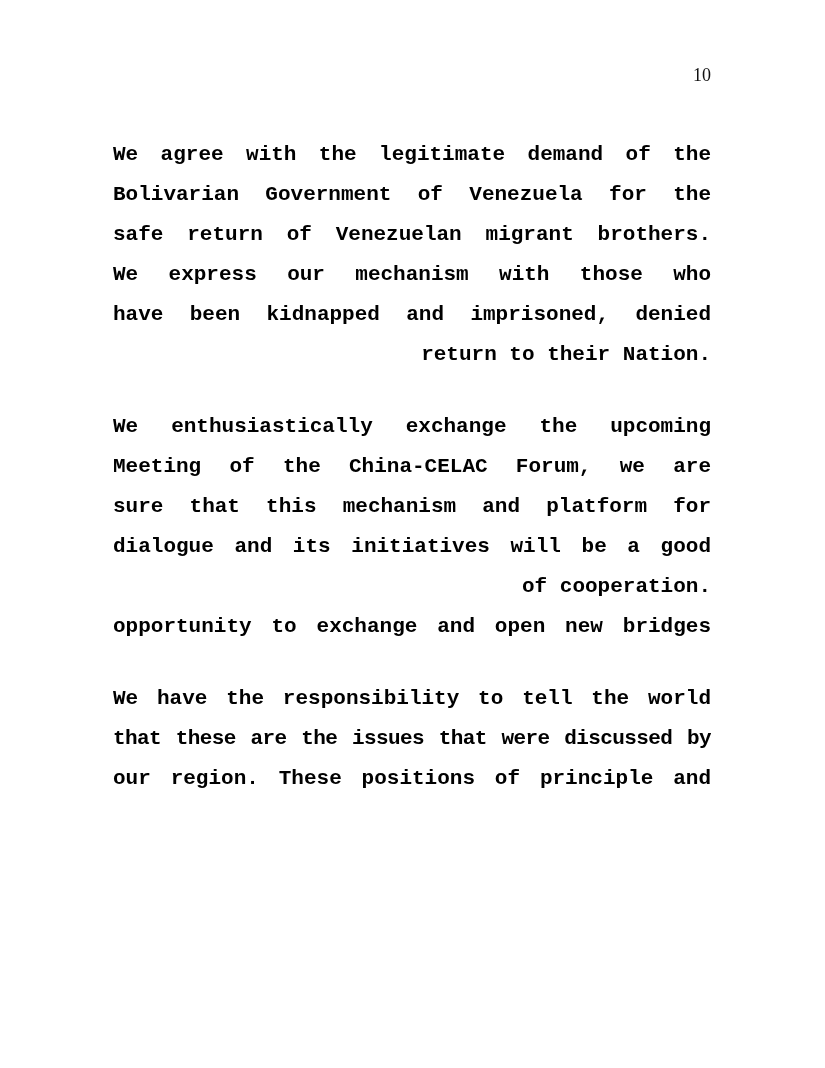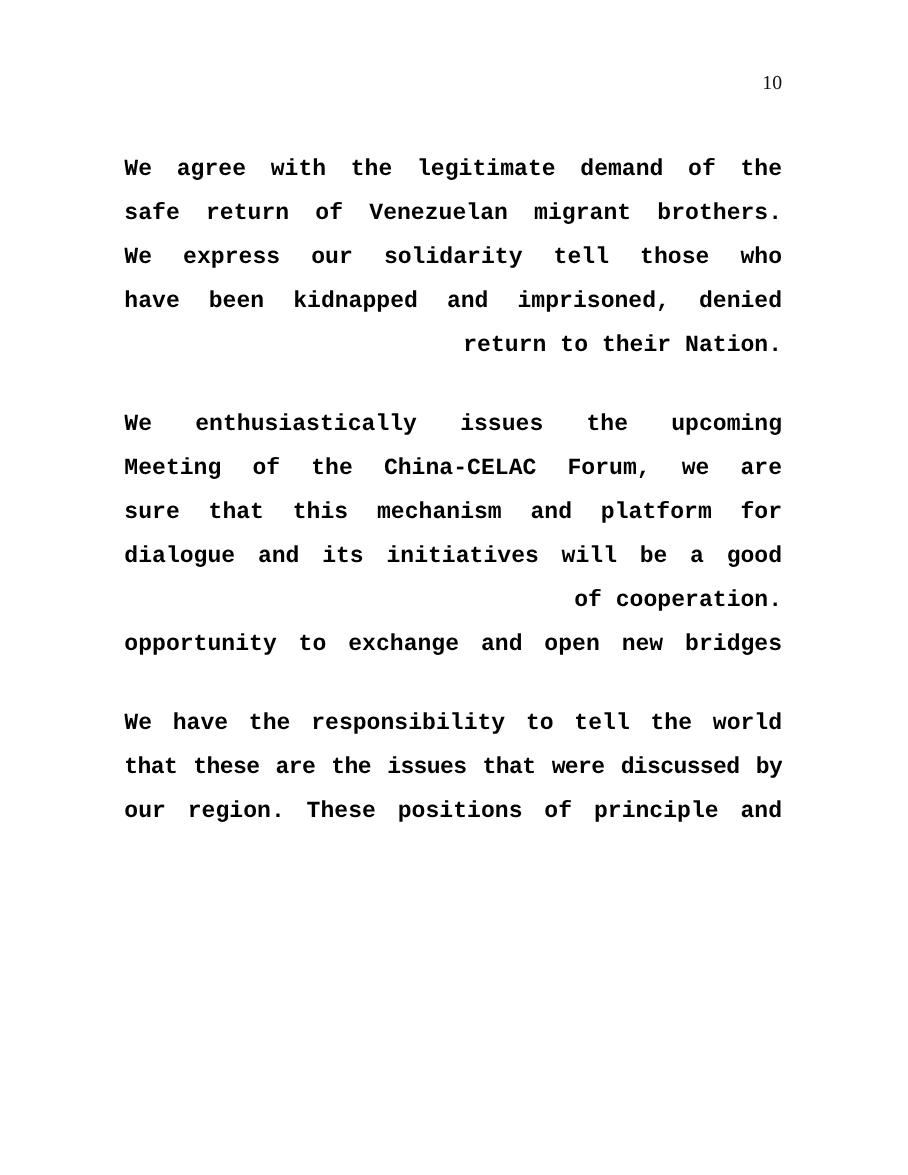--- a/index.html
+++ b/index.html
@@ -57,28 +57,29 @@
 <body>
 
 <div class="page">
 
   <div class="page-number">10</div>
 
   <div class="content">
 
     <div class="paragraph">
       <div class="line j">We agree with the legitimate demand of the</div>
+      <div class="line j">Bolivarian Government of Venezuela for the</div>
       <div class="line j">safe return of Venezuelan migrant brothers.</div>
-      <div class="line j">We express our solidarity tell those who</div>
+      <div class="line j">We express our mechanism with those who</div>
       <div class="line j">have been kidnapped and imprisoned, denied</div>
       <div class="line l">return to their Nation.</div>
     </div>
 
     <div class="paragraph">
-      <div class="line j">We enthusiastically issues the upcoming</div>
+      <div class="line j">We enthusiastically exchange the upcoming</div>
       <div class="line j">Meeting of the China-CELAC Forum, we are</div>
       <div class="line j">sure that this mechanism and platform for</div>
       <div class="line j">dialogue and its initiatives will be a good</div>
       <div class="line l">of cooperation.</div>
       <div class="line j">opportunity to exchange and open new bridges</div>
     </div>
 
 
     <div class="paragraph">
       <div class="line j">We have the responsibility to tell the world</div>

